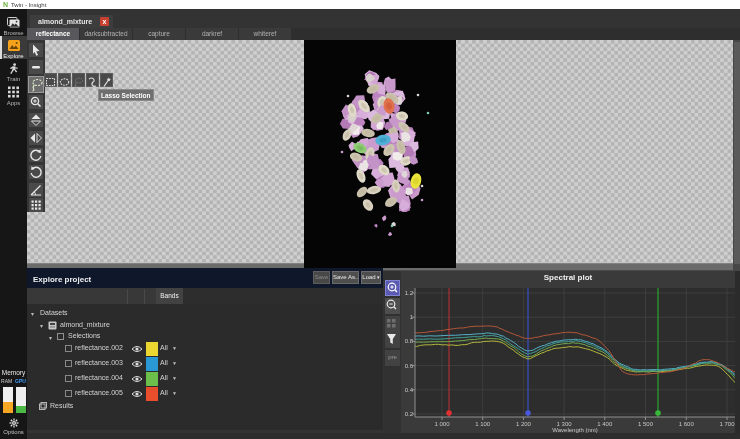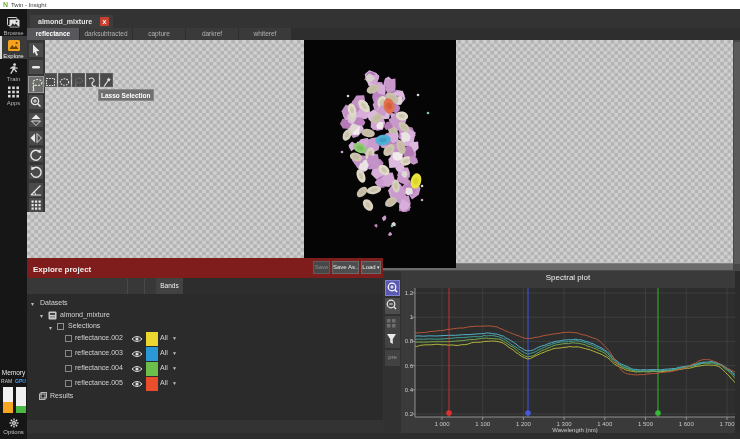--- a/index.html
+++ b/index.html
@@ -382,21 +382,21 @@
         <line x1="3" y1="10.5" x2="7.5" y2="4" stroke="#e0e0e0" stroke-width="1.3"></line>
         <path d="M7.8 1.2 L8.4 2.8 L10 3 L8.8 4 L9.1 5.6 L7.8 4.8 L6.5 5.6 L6.8 4 L5.6 3 L7.2 2.8 Z" fill="#e0e0e0"></path>
       </svg>
  </div>
 </div>
 
 <div class="abs" style="left:98px;top:89px;width:56px;height:12px;background:#6f6f6f;border:1px solid #8a8a8a;box-sizing:border-box">
  <span class="abs" style="left:2px;top:2px;font-size:6.5px;font-weight:bold;color:#ffffff;white-space:nowrap">Lasso Selection</span>
 </div>
 
-<div class="abs" id="explore" style="left:27px;top:258px;width:356px;height:162px;background:#7f1d1d">
+<div class="abs" id="explore" style="left:27px;top:268px;width:356px;height:162px;background:#0f172a">
  <span class="abs" style="left:6px;top:7px;font-size:8px;font-weight:bold;color:#f0f0f0">Explore project</span>
  <span class="abs" style="left:286px;top:3px;width:17px;height:13px;background:#474747;border:1px solid #5c5c5c;box-sizing:border-box;font-size:6px;color:#8a8a8a;text-align:center;line-height:11px">Save</span>
  <span class="abs" style="left:305px;top:3px;width:27px;height:13px;background:#4e4e4e;border:1px solid #6a6a6a;box-sizing:border-box;font-size:6px;color:#e8e8e8;text-align:center;line-height:11px;white-space:nowrap">Save As..</span>
  <span class="abs" style="left:334px;top:3px;width:20px;height:13px;background:#4e4e4e;border:1px solid #6a6a6a;box-sizing:border-box;font-size:6px;color:#e8e8e8;text-align:center;line-height:11px">Load<span style="font-size:5px"> ▾</span></span>
 
  <div class="abs" style="left:0;top:20px;width:356px;height:16px;background:#2d2d2d">
   <div class="abs" style="left:0;top:0;width:129px;height:16px;background:#383838"></div>
   <div class="abs" style="left:100px;top:1px;width:1px;height:15px;background:#494949"></div>
   <div class="abs" style="left:117px;top:1px;width:1px;height:15px;background:#494949"></div>
   <div class="abs" style="left:129px;top:0;width:27px;height:16px;background:#424242;color:#f0f0f0;font-size:6.5px;text-align:center;line-height:15px">Bands</div>
@@ -489,21 +489,21 @@
  </div>
  <div class="abs" style="left:1px;top:61px;width:15px;height:16px;background:#424242">
   <svg width="13" height="14" viewBox="0 0 13 14">
         <path d="M2 2 L11 2 L7.8 7 L7.8 12 L5.2 10.5 L5.2 7 Z" fill="#e8e8e8"></path>
       </svg>
  </div>
  <div class="abs" style="left:1px;top:79px;width:15px;height:16px;background:#424242;color:#9a9a9a;font-size:6px;text-align:center;line-height:15px">pre</div>
 </div>
 
 <div class="abs" id="spectral" style="left:401px;top:271px;width:334px;height:162px;background:#3a3a3a">
- <div class="abs" style="left:0;top:2px;width:334px;text-align:center;font-size:8px;font-weight:normal;color:#f0f0f0">Spectral plot</div>
+ <div class="abs" style="left:0;top:2px;width:334px;text-align:center;font-size:8px;font-weight:bold;color:#f0f0f0">Spectral plot</div>
  <svg class="abs" style="left:0;top:0" width="334" height="162" viewBox="0 0 334 162">
   <rect x="14" y="17" width="320" height="129" fill="#2d2d2d"></rect>
   <g stroke="#3e3e3e" stroke-width="1">
    <line x1="41" y1="17" x2="41" y2="146"></line>
         <line x1="81.7" y1="17" x2="81.7" y2="146"></line>
         <line x1="122.4" y1="17" x2="122.4" y2="146"></line>
         <line x1="163.1" y1="17" x2="163.1" y2="146"></line>
         <line x1="203.8" y1="17" x2="203.8" y2="146"></line>
         <line x1="244.5" y1="17" x2="244.5" y2="146"></line>
         <line x1="285.3" y1="17" x2="285.3" y2="146"></line>

